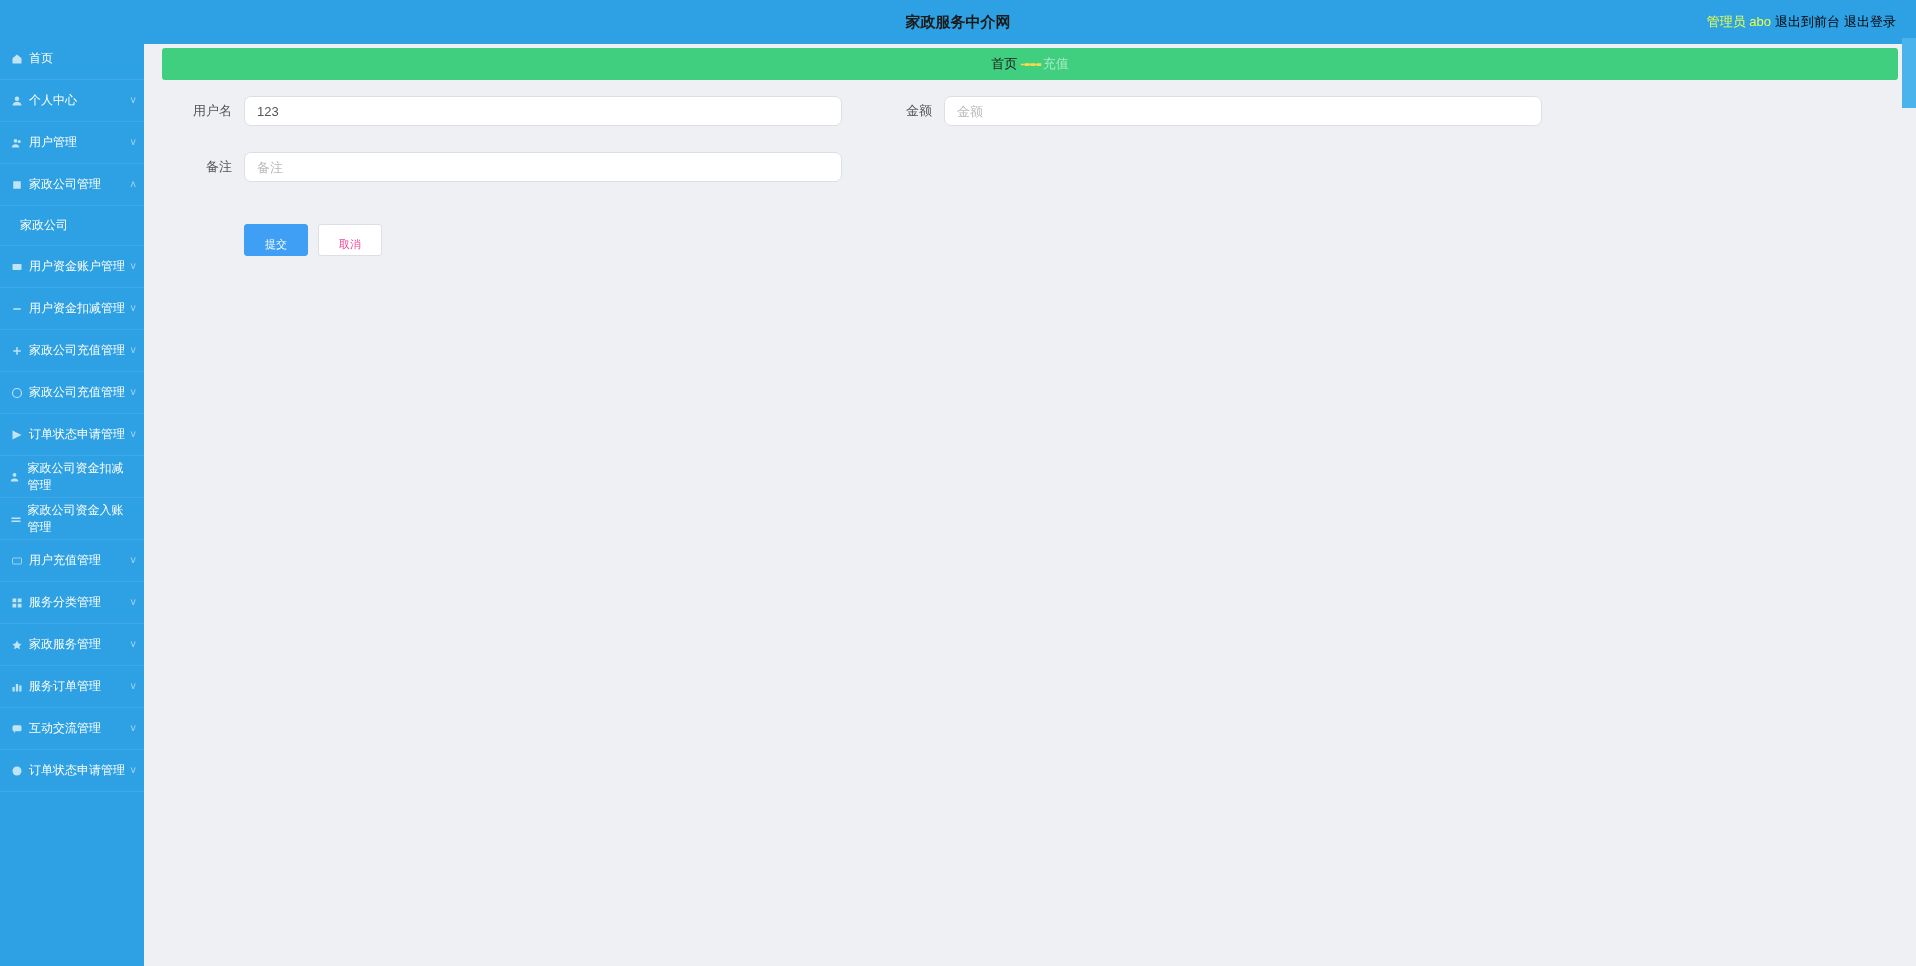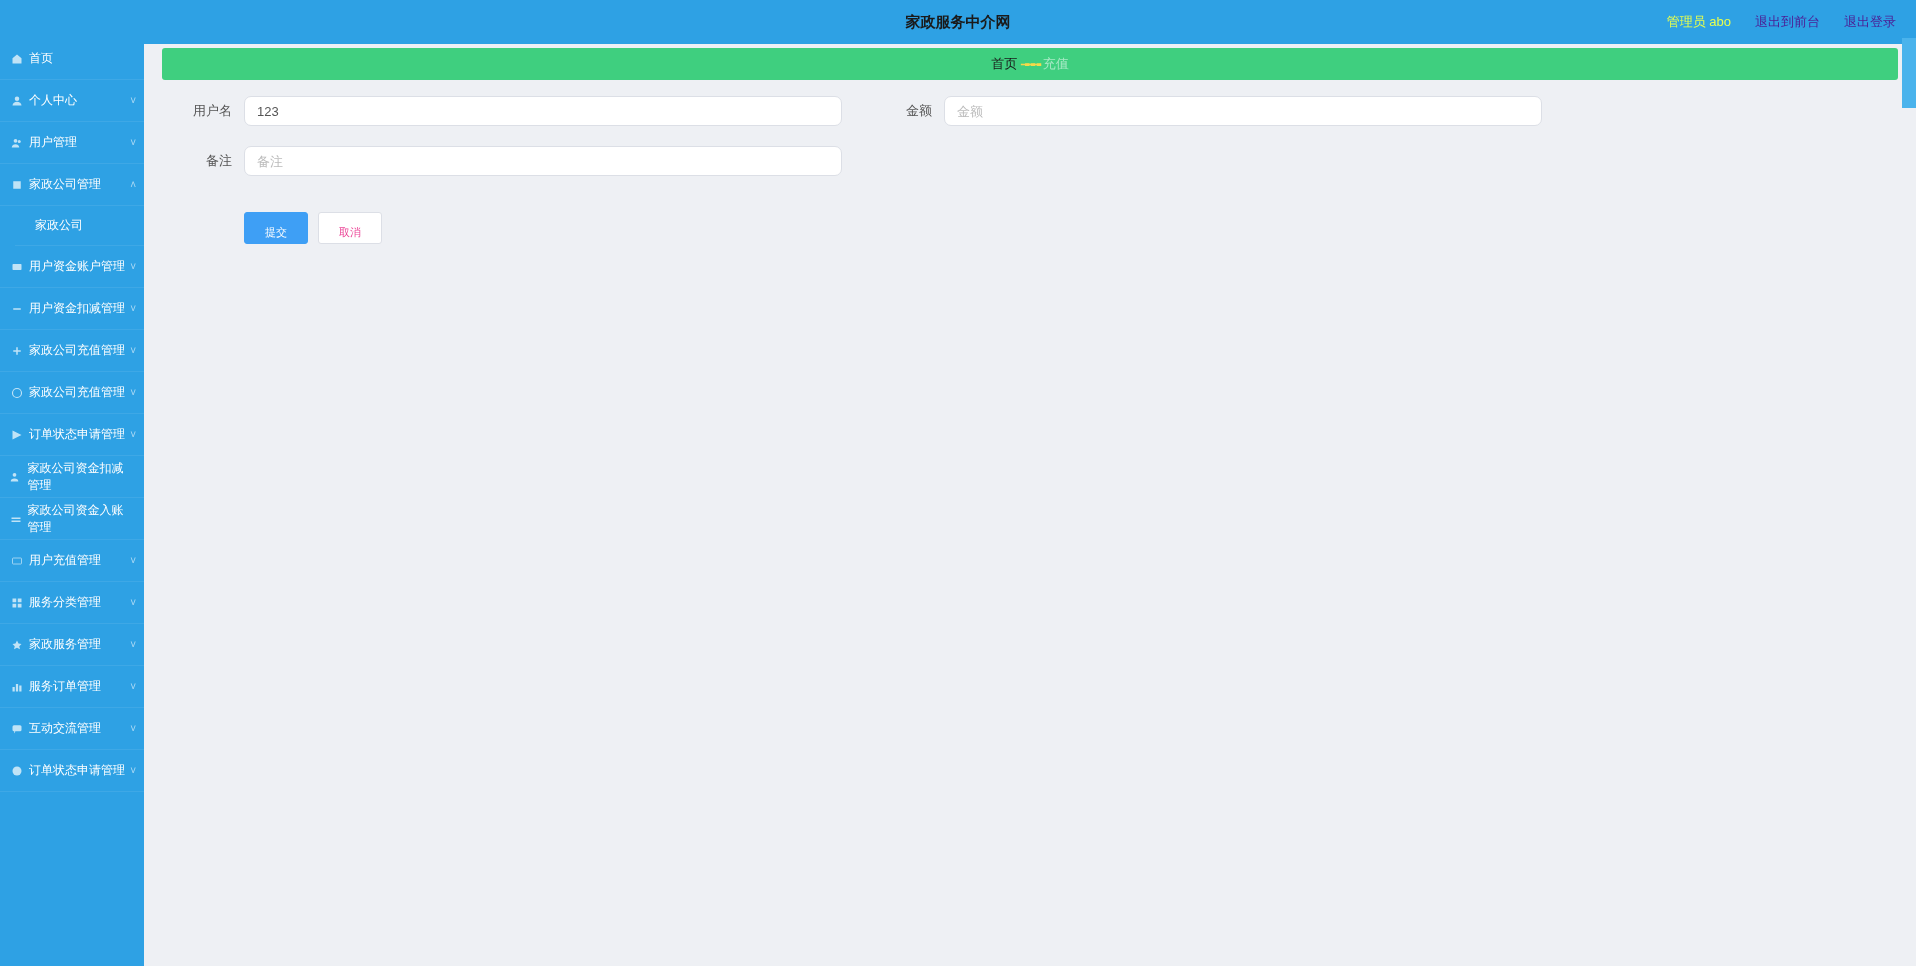--- a/index.html
+++ b/index.html
@@ -1,41 +1,41 @@
 <!DOCTYPE html>
 <html><head>
 <meta charset="utf-8">
 <style>
 * { margin: 0; padding: 0; box-sizing: border-box; }
 body { font-family: "Microsoft YaHei", Arial, sans-serif; font-size: 13px; background: #eef0f4; height: 966px; width: 1916px; overflow: hidden; position: relative; }
 
 
 .header { height: 44px; background: #2ea1e4; display: flex; align-items: center; position: relative; }
 .header-title { position: absolute; left: 50%; transform: translateX(-50%); font-size: 15px; font-weight: bold; color: #1a1a1a; }
-.header-right { position: absolute; right: 20px; display: flex; gap: 24px; font-size: 13px; }
+.header-right { position: absolute; right: 20px; display: flex; gap: 4px; font-size: 13px; }
 .header-right .admin { color: #e8ff4d; }
-.header-right .link { color: #4c1d95; cursor: pointer; }
+.header-right .link { color: #000000; cursor: pointer; }
 
 
 .sidebar { position: absolute; top: 38px; left: 0; width: 144px; height: calc(100% - 38px); background: #2ea1e4; overflow-y: auto; }
 .sidebar-item { display: flex; align-items: center; height: 42px; padding: 0 10px; color: #fff; font-size: 12px; cursor: pointer; border-bottom: 1px solid rgba(255,255,255,0.08); position: relative; }
 .sidebar-item .icon { width: 14px; height: 14px; margin-right: 5px; opacity: 0.7; display: inline-flex; align-items: center; justify-content: center; }
 .sidebar-item .chev { position: absolute; right: 8px; font-size: 10px; opacity: 0.6; }
-.sidebar-sub { background: #2ea1e4; padding-left: 15px; }
+.sidebar-sub { background: #2ea1e4; }
 .sidebar-sub-item { height: 40px; display: flex; align-items: center; padding-left: 20px; color: #fff; font-size: 12px; cursor: pointer; border-bottom: 1px solid rgba(255,255,255,0.08); }
 
 
 .main { position: absolute; top: 38px; left: 144px; right: 0; bottom: 0; padding: 10px 18px; overflow-y: auto; }
 .breadcrumb-bar { background: #3fcf7f; height: 32px; border-radius: 3px; display: flex; align-items: center; justify-content: center; color: #1a4d2e; font-size: 13px; margin-bottom: 16px; position: relative; }
 .breadcrumb-bar .bc-home { color: #1a1a1a; font-weight: 500; }
 .breadcrumb-bar .bc-sep { color: #f5d94a; margin: 0 4px; font-weight: bold; letter-spacing: -2px; }
 .breadcrumb-bar .bc-cur { color: rgba(255,255,255,0.55); }
 
 
-.form-wrap { display: flex; flex-wrap: wrap; gap: 20px 40px; padding: 0 20px; }
+.form-wrap { display: flex; flex-wrap: wrap; gap: 26px 40px; padding: 0 20px; }
 .form-row { display: flex; align-items: center; width: 660px; }
 .form-label { width: 50px; text-align: right; margin-right: 12px; color: #555; font-size: 13px; }
 .form-input { flex: 1; height: 30px; border: 1px solid #dcdfe6; border-radius: 7px; padding: 0 12px; font-size: 13px; color: #555; background: #fff; outline: none; }
 .form-input::placeholder { color: #bbb; }
 .form-actions { display: flex; gap: 10px; padding-left: 62px; margin-top: 16px; width: 100%; }
 .btn { height: 32px; padding: 12px 20px; border-radius: 3px; font-size: 11px; cursor: pointer; border: 1px solid transparent; }
 .btn-primary { background: #3e9ff5; color: #fff; border-color: #3e9ff5; }
 .btn-default { background: #fff; color: #ec4899; border-color: #dcdfe6; }
 
 

